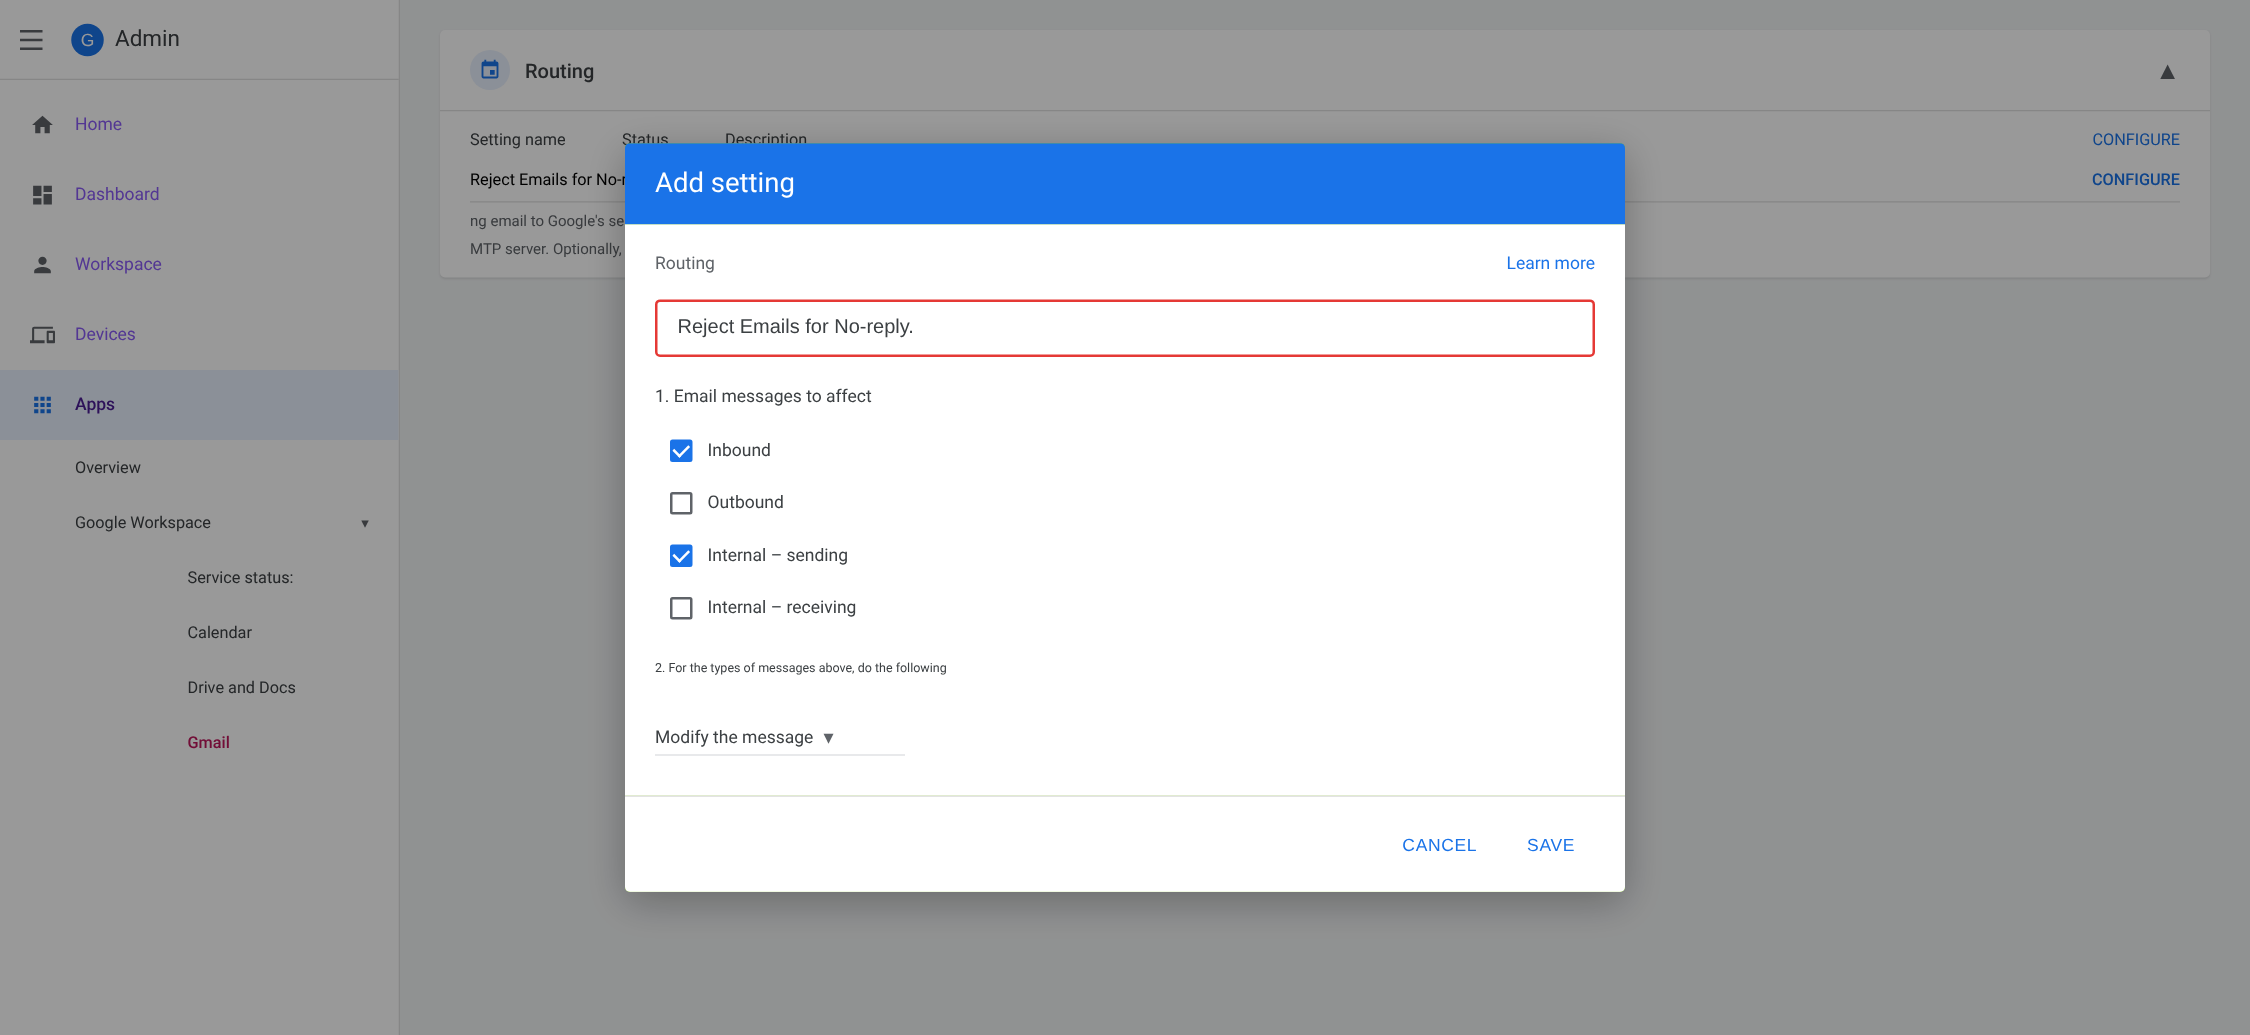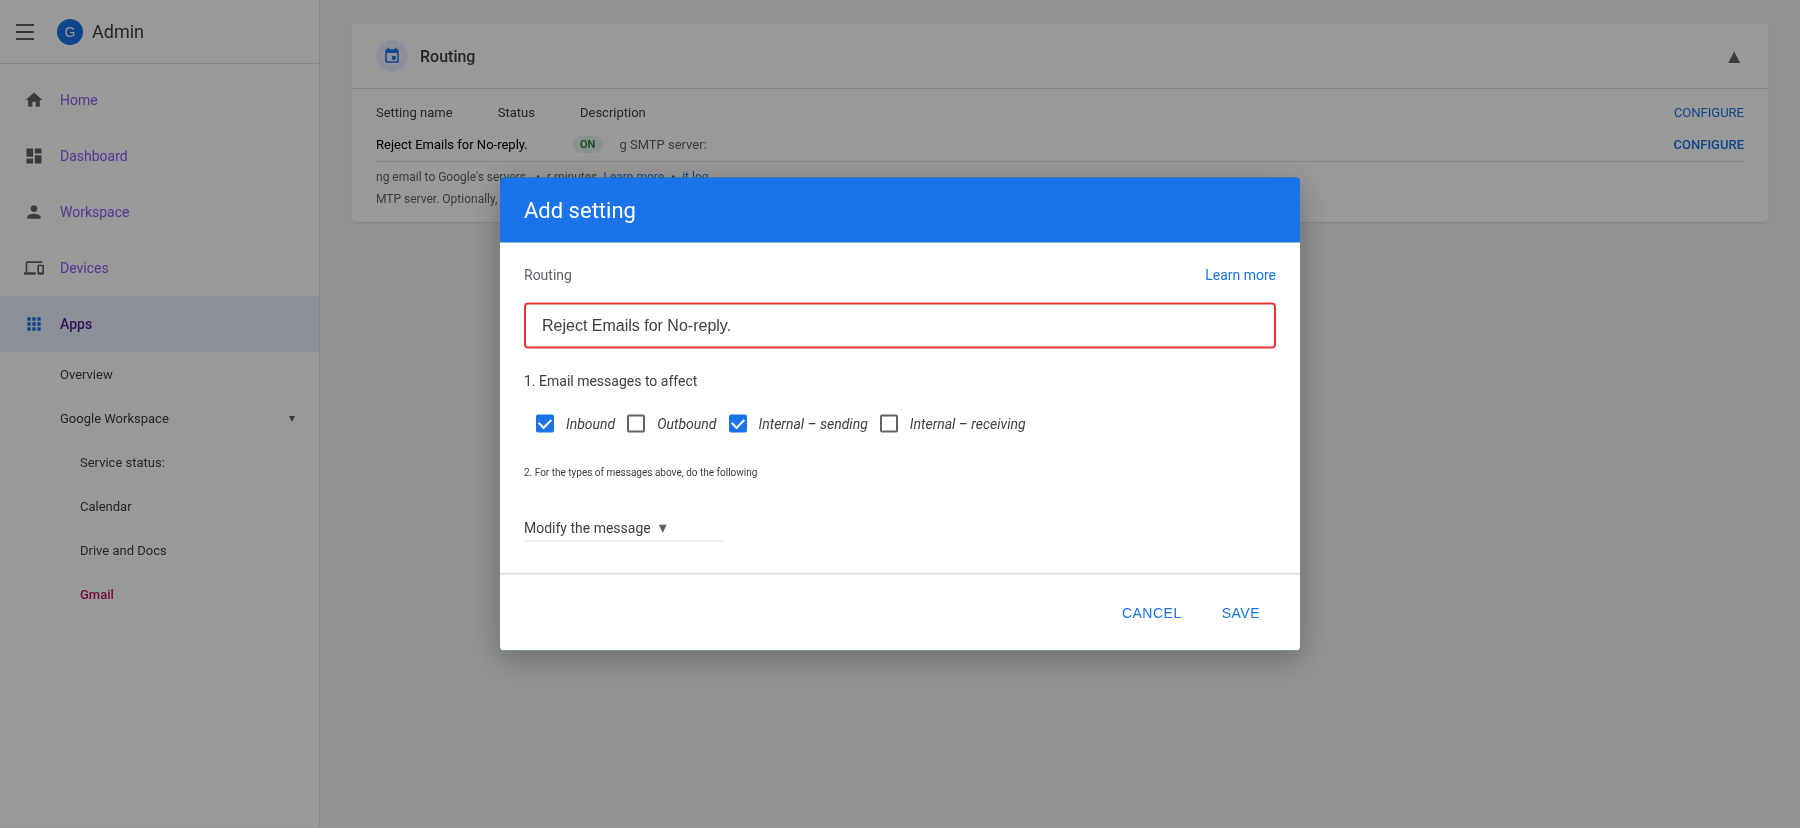--- a/index.html
+++ b/index.html
@@ -109,21 +109,22 @@
       align-items: center;
       height: 44px;
     }
 
     .sub-nav-item.active {
       color: #be185d;
       font-weight: 500;
     }
 
     .sub-nav-item-indent {
-      padding-left: 80px;
+      padding-left: 116px;
+      margin-left: 34px;
     }
 
     .collapse-arrow {
       margin-left: auto;
       font-size: 12px;
       color: #5f6368;
     }
 
     
     .main-area {
@@ -201,21 +202,21 @@
       z-index: 100;
     }
 
     
     .modal {
       position: fixed;
       top: 50%;
       left: 50%;
       transform: translate(-50%, -50%);
       width: 800px;
-      background: #0f766e;
+      background: #84cc16;
       border-radius: 4px;
       z-index: 200;
       box-shadow: 0 8px 32px rgba(0,0,0,0.28);
       overflow: hidden;
       max-height: 800px;
     }
     .modal-header {
       background: #1a73e8;
       padding: 20px 24px;
       color: #fff;
@@ -266,25 +267,24 @@
     .section-label {
       font-size: 14px;
       color: #3c4043;
       margin-bottom: 16px;
       font-weight: 400;
     }
 
     
     .checkbox-group {
       display: flex;
-      flex-direction: row;
+      flex-direction: column;
       gap: 4px;
       margin-bottom: 24px;
       padding-left: 8px;
-      font-style: italic;
     }
     .checkbox-item {
       display: flex;
       align-items: center;
       gap: 12px;
       padding: 10px 4px;
       cursor: pointer;
     }
     .checkbox-item label {
       font-size: 14px;

